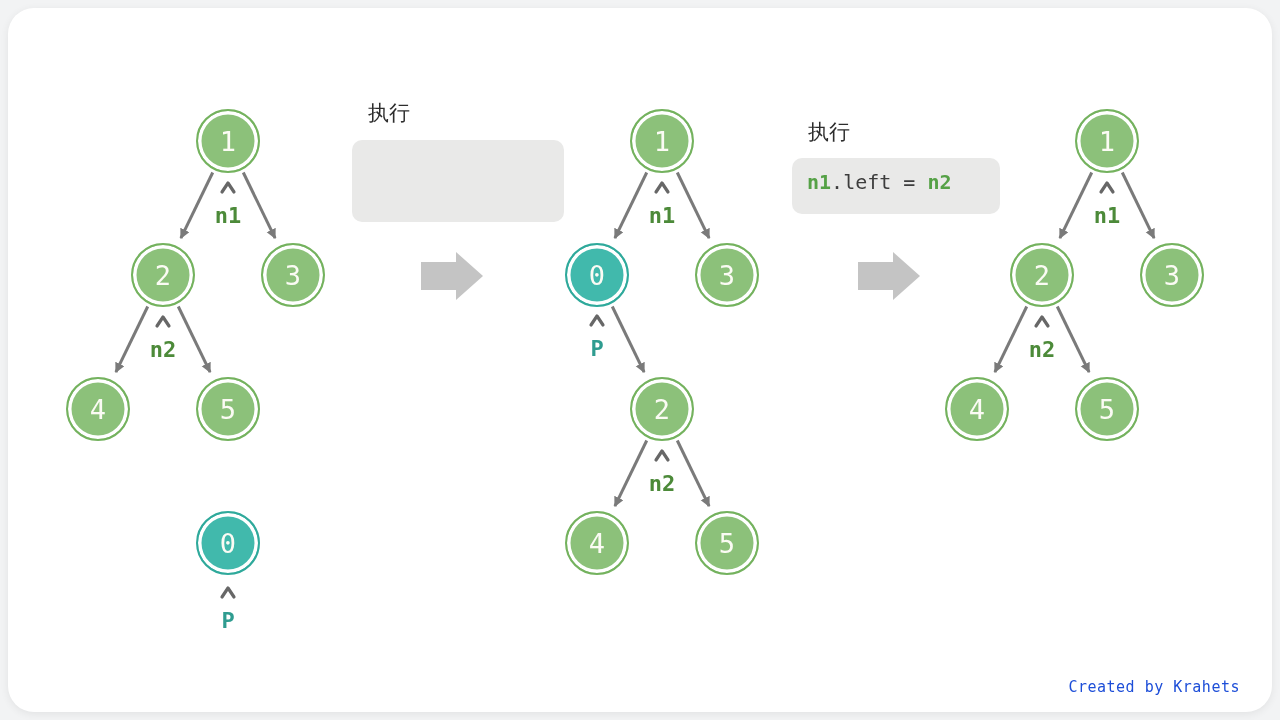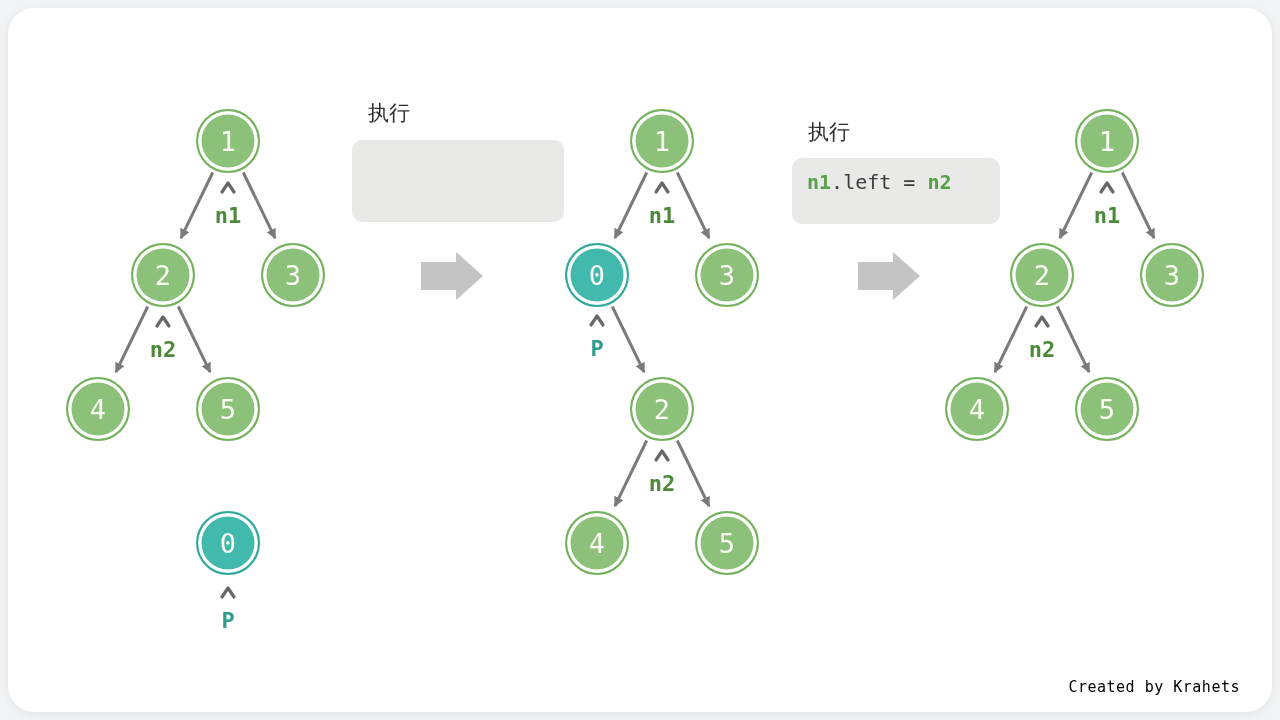--- a/index.html
+++ b/index.html
@@ -41,21 +41,21 @@
     font-family:"DejaVu Sans Mono","Liberation Mono",monospace;
     font-size:20px;font-weight:normal;
   }
   .code-line{line-height:34px;white-space:pre;}
   .tok-plain{color:#3d3d3d;}
   .tok-green{color:#55a146;font-weight:bold;}
   .tok-teal{color:#2f9c90;font-weight:bold;}
   .watermark{
     position:absolute;right:40px;bottom:24px;
     font-family:"DejaVu Sans Mono","Liberation Mono",monospace;
-    font-size:15px;color:#000000;letter-spacing:0.5px;
+    font-size:15px;color:#1d4ed8;letter-spacing:0.5px;
   }
 </style>
 </head>
 <body>
 
 <div class="card"></div>
 
 <svg id="edge-layer" width="1280" height="720">
   <defs>
     <marker id="arrowhead" markerUnits="userSpaceOnUse" markerWidth="14" markerHeight="14" refX="9" refY="5" orient="auto">
@@ -110,18 +110,18 @@
     <div class="node green" style="left: 1042px; top: 275px;">2</div>
     <div class="node green" style="left: 1172px; top: 275px;">3</div>
     <div class="node green" style="left: 977px; top: 409px;">4</div>
     <div class="node green" style="left: 1107px; top: 409px;">5</div>
     <div class="ptr-label green" style="left: 1107px; top: 215px;">n1</div>
     <div class="ptr-label green" style="left: 1042px; top: 349px;">n2</div>
     <div class="exec-heading" style="left: 368px; top: 100px;">执行</div>
     <div class="code-box" style="left: 352px; top: 140px; width: 212px; height: 82px;">
     </div>
     <div class="exec-heading" style="left: 808px; top: 119px;">执行</div>
-    <div class="code-box" style="left: 792px; top: 158px; width: 208px; height: 66px;">
+    <div class="code-box" style="left: 792px; top: 158px; width: 208px; height: 56px;">
       <div class="code-line"><span class="tok-green">n1</span><span class="tok-plain">.left = </span><span class="tok-green">n2</span></div>
     </div>
   </div>
 
 <div class="watermark">Created by Krahets</div>
 
 </body></html>

